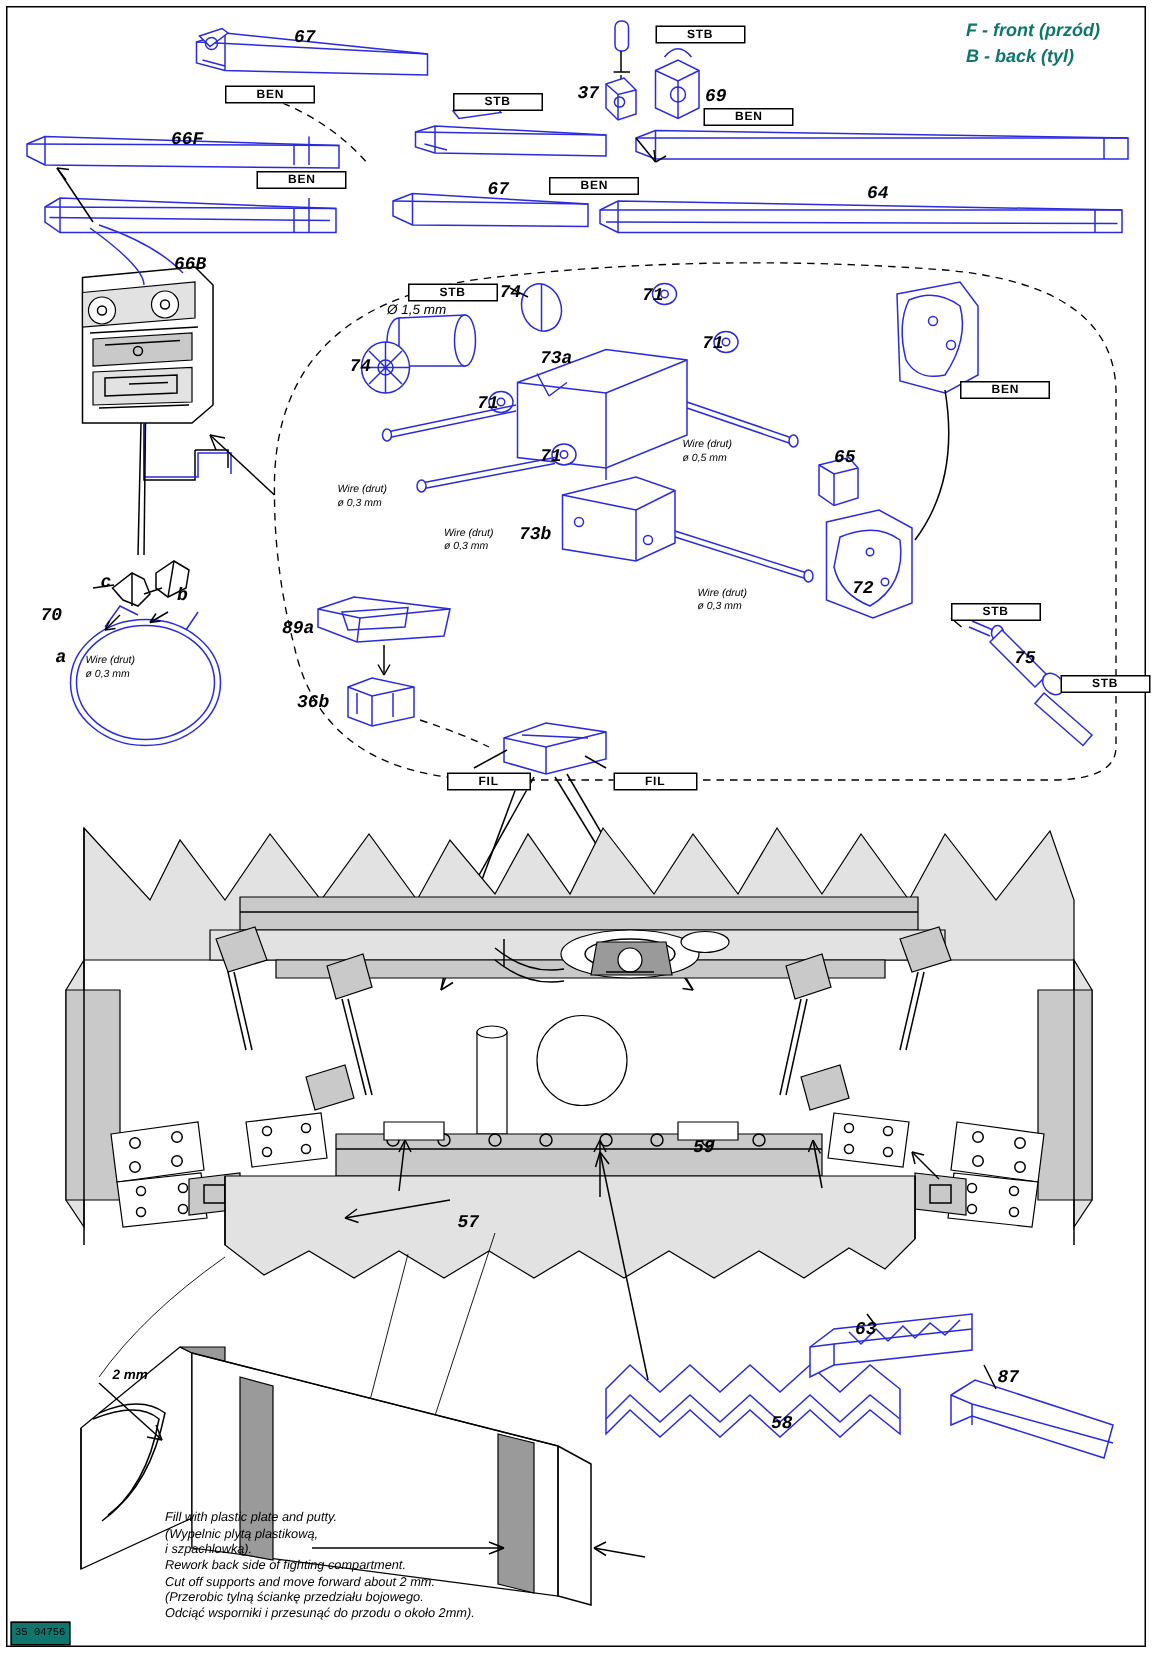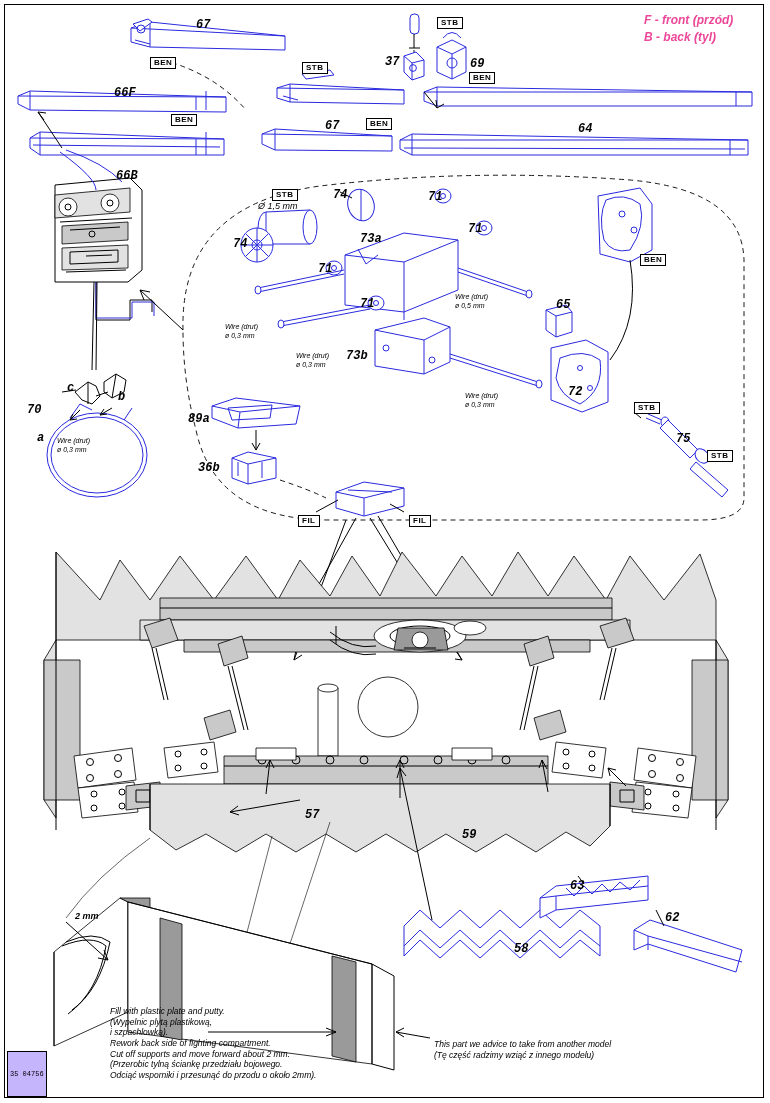--- a/index.html
+++ b/index.html
@@ -31,40 +31,40 @@
     white-space: nowrap;
     font-family: Liberation Mono, monospace;
   }
   .tag {
     position: absolute;
     font-size: 8px;
     font-weight: bold;
     letter-spacing: 0.5px;
     border: 1px solid #000;
     background: #fff;
-    padding: 1px 3px;
+    padding: 1px 20px;
     color: #000;
     white-space: nowrap;
     line-height: 1;
     text-align: center;
   }
   .note {
     position: absolute;
     font-size: 8.5px;
     font-style: italic;
     color: #000;
     white-space: pre;
     line-height: 1.25;
   }
   .legend {
     position: absolute;
     font-size: 12px;
     font-style: italic;
     font-weight: bold;
-    color: #ec4899;
+    color: #0f766e;
     white-space: pre;
     line-height: 1.45;
     text-align: left;
   }
   .wire {
     position: absolute;
     font-size: 7px;
     font-style: italic;
     color: #000;
     white-space: pre;
@@ -77,22 +77,22 @@
     color: #000;
     white-space: pre;
     line-height: 1.3;
   }
   .code {
     position: absolute;
     left: 7px; bottom: 6px;
     font-size: 7px;
     font-family: "Liberation Mono", monospace;
     border: 1px solid #000;
-    padding: 18px 2px;
-    background: #c4b5fd;
+    padding: 3px 2px;
+    background: #0f766e;
     color: #000;
   }
   svg.art {
     position: absolute;
     left: 0; top: 0;
     width: 770px; height: 1103px;
     pointer-events: none;
   }
   .bl { stroke: #2a2adf; fill: none; stroke-width: 1; }
   .blf { stroke: #2a2adf; fill: #ffffff; stroke-width: 1; }
@@ -558,23 +558,23 @@
   <div class="num" style="left:556px; top:298px;">65</div>
   <div class="num" style="left:568px; top:385px;">72</div>
   <div class="num" style="left:676px; top:432px;text-align:right;">75</div>
   <div class="num" style="left:27px; top:403px;">70</div>
   <div class="num" style="left:37px; top:431px;">a</div>
   <div class="num" style="left:118px; top:390px;">b</div>
   <div class="num" style="left:67px; top:381px;">c</div>
   <div class="num" style="left:188px; top:412px;">89a</div>
   <div class="num" style="left:198px; top:461px;">36b</div>
   <div class="num" style="left:305px; top:808px;">57</div>
-  <div class="num" style="left:462px; top:828px;">59</div>
+  <div class="num" style="left:462px; top:758px;">59</div>
   <div class="num" style="left:570px; top:879px;">63</div>
-  <div class="num" style="left:665px; top:911px;">62</div>
+  <div class="num" style="left:665px; top:911px;">87</div>
   <div class="num" style="left:514px; top:942px;">58</div>
 
   <div class="tag" style="left:150px; top:57px;">BEN</div>
   <div class="tag" style="left:437px; top:17px;">STB</div>
   <div class="tag" style="left:302px; top:62px;">STB</div>
   <div class="tag" style="left:469px; top:72px;">BEN</div>
   <div class="tag" style="left:171px; top:114px;">BEN</div>
   <div class="tag" style="left:366px; top:118px;">BEN</div>
   <div class="tag" style="left:272px; top:189px;">STB</div>
   <div class="tag" style="left:640px; top:254px;">BEN</div>
@@ -597,18 +597,16 @@
   <div class="wire" style="left:465px; top:392px;">Wire (drut)
 ø 0,3 mm</div>
 
   <div class="note" style="left:110px; top:1006px;">Fill with plastic plate and putty.
 (Wypelnic plytą plastikową,
 i szpachlowką).
 Rework back side of fighting compartment.
 Cut off supports and move forward about 2 mm.
 (Przerobic tylną ściankę przedziału bojowego.
 Odciąć wsporniki i przesunąć do przodu o około 2mm).</div>
-  <div class="note" style="left:434px; top:1039px;">This part we advice to take from another model
-(Tę część radzimy wziąć z innego modelu)</div>
 
   <div class="code">35 04756</div>
 
 </div>
 
 </body></html>

